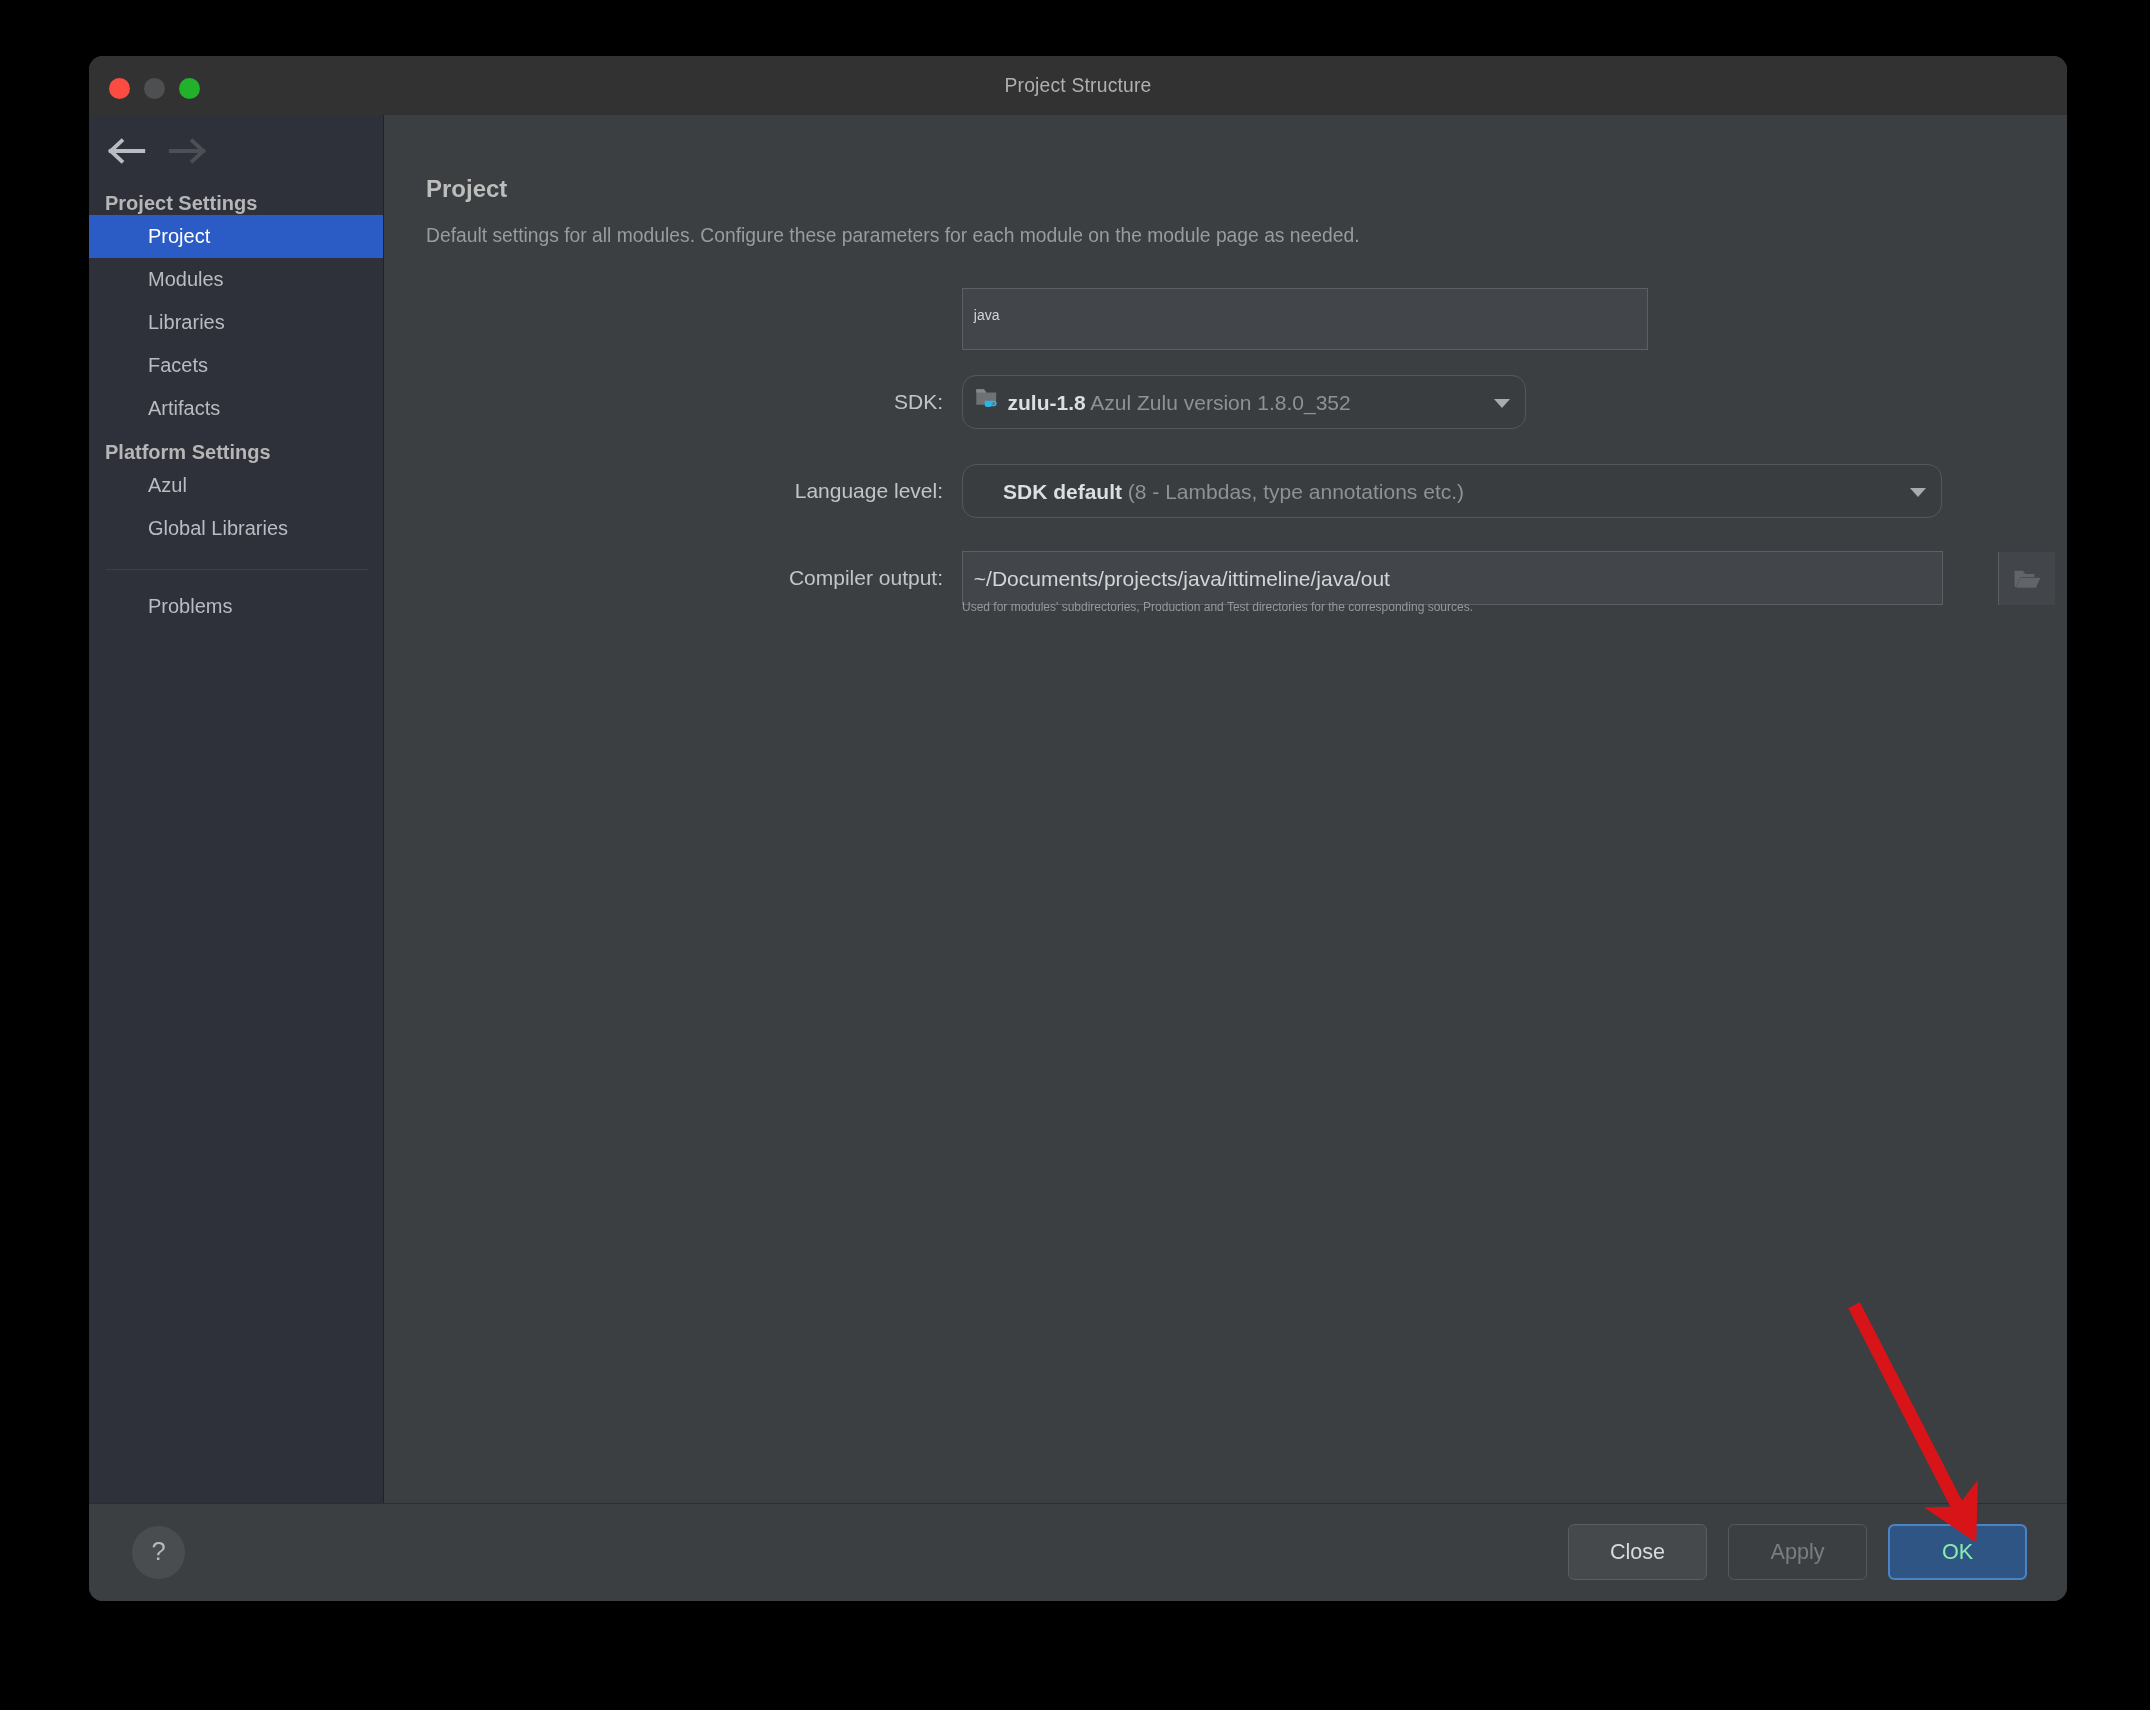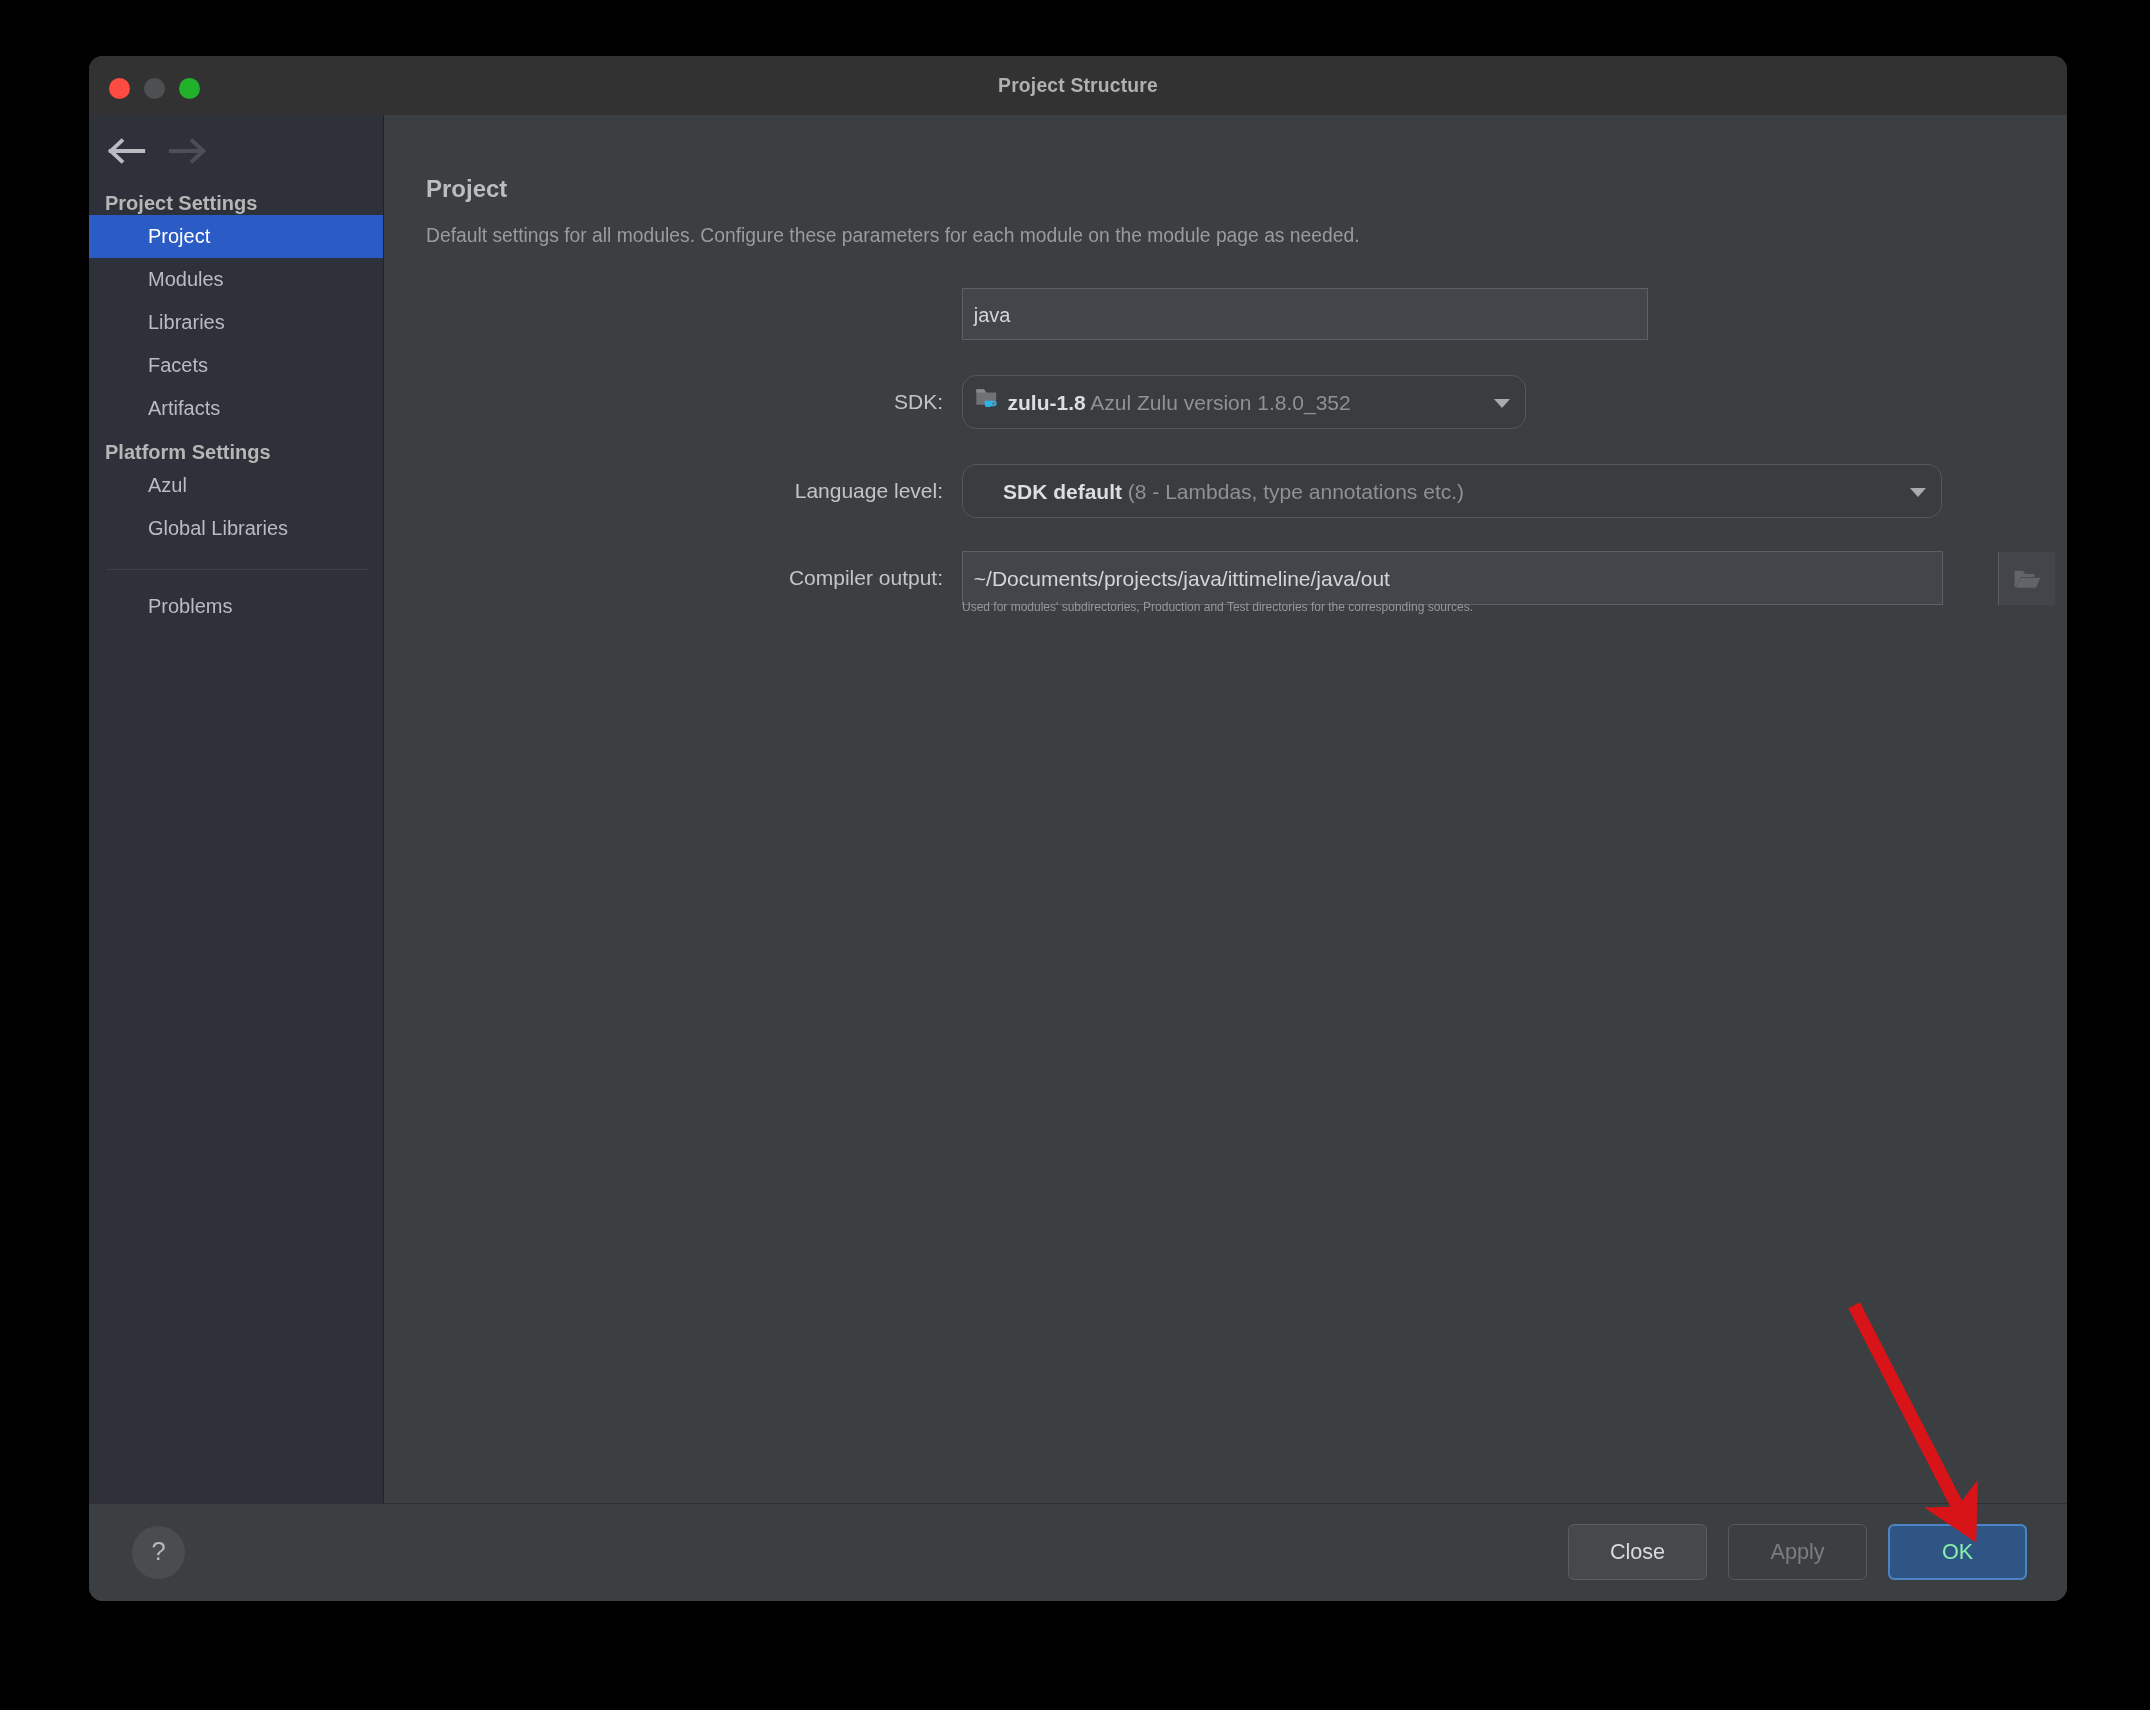--- a/index.html
+++ b/index.html
@@ -54,21 +54,21 @@
 
   .window-title {
     position: absolute;
     left: 0; top: 0;
     width: 100%;
     height: 59px;
     line-height: 59px;
     text-align: center;
     color: #b0b0b0;
     font-size: 19.3px;
-    font-weight: bold;
+    font-weight: normal;
     letter-spacing: 0.2px;
   }
 
   
   .sidebar {
     position: absolute;
     left: 0;
     top: 59px;
     width: 294px;
     height: 1388px;
@@ -194,25 +194,25 @@
 
   .field-area {
     position: absolute;
     left: 578px;
     top: 0;
     height: 54px;
   }
 
   .textfield {
     box-sizing: border-box;
-    height: 52px;
+    height: 62px;
     background: #42464a;
     border: 0.8px solid #5c6064;
     color: #d3d5d7;
-    font-size: 20px;
+    font-size: 14px;
     line-height: 53px;
     padding-left: 10.8px;
     white-space: nowrap;
     overflow: hidden;
   }
 
   .name-field { width: 686px; }
 
   .combo {
     position: relative;

